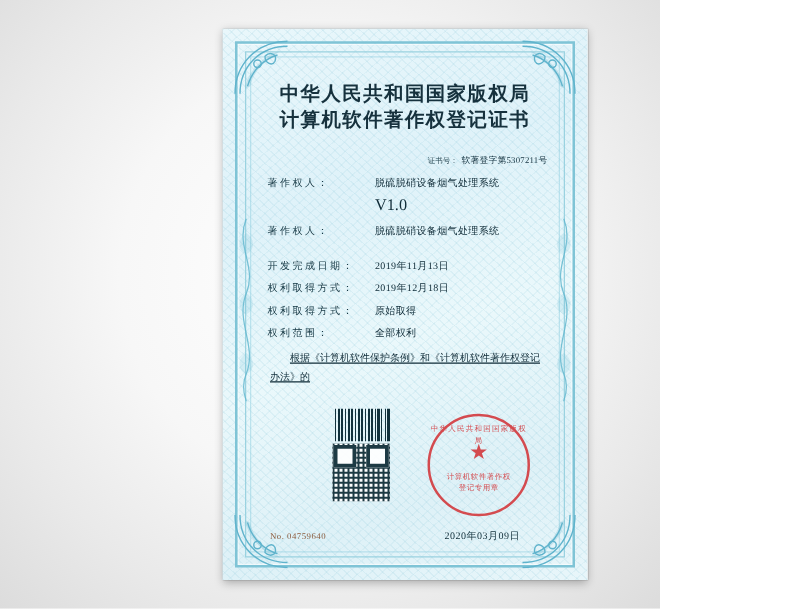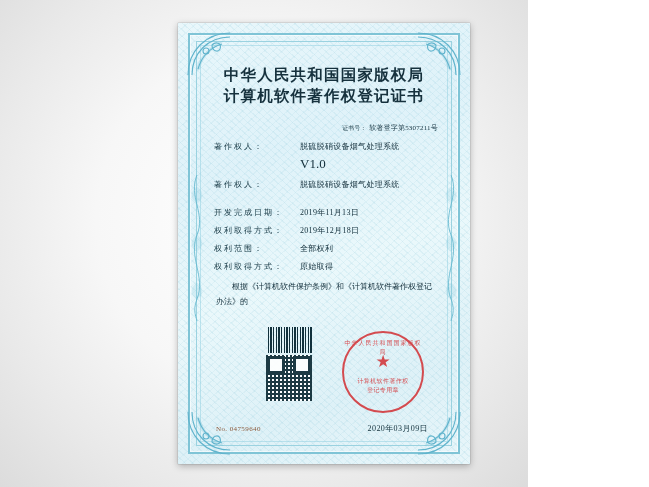--- a/index.html
+++ b/index.html
@@ -166,20 +166,21 @@
 
   .statement {
     margin-top: 0;
     padding-left: 10px;
     padding-right: 10px;
     font-family: "Liberation Serif", serif;
     font-size: 8px;
     line-height: 15px;
     color: #102c38;
     text-align: justify;
+    text-decoration: underline;
   }
   .statement .indent { display: inline-block; width: 16px; }
 
   
   .lower {
     position: relative;
     margin-top: 14px;
     height: 84px;
   }
   .barcode {
@@ -257,21 +258,21 @@
     color: #d2272b;
     font-size: 6px;
     letter-spacing: 0.4px;
   }
   .stamp-line1 { top: 44px; }
   .stamp-line2 { top: 53px; }
 
   .footer {
     position: absolute;
     left: 10px;
-    right: 14px;
+    right: 26px;
     bottom: 2px;
     display: flex;
     justify-content: space-between;
     align-items: baseline;
     font-family: "Liberation Serif", serif;
   }
   .footer-no {
     font-size: 7px;
     color: #8b5a3c;
     letter-spacing: 0.4px;
@@ -380,27 +381,27 @@
           <span class="field-label">开发完成日期：</span>
           <span class="field-value">2019年11月13日</span>
         </div>
 
         <div class="field-row">
           <span class="field-label">权利取得方式：</span>
           <span class="field-value">2019年12月18日</span>
         </div>
 
         <div class="field-row">
+          <span class="field-label">权利取得方式：</span>
+          <span class="field-value">原始取得</span>
+        </div>
+
+        <div class="field-row">
           <span class="field-label">权利范围：</span>
           <span class="field-value">全部权利</span>
-        </div>
-
-        <div class="field-row">
-          <span class="field-label">权利取得方式：</span>
-          <span class="field-value">原始取得</span>
         </div>
 
 
       </div>
 
       <div class="statement">
         <span class="indent"></span><span>根据《计算机软件保护条例》和《计算机软件著作权登记办法》的</span><br>
       </div>
 
       <div class="lower">

